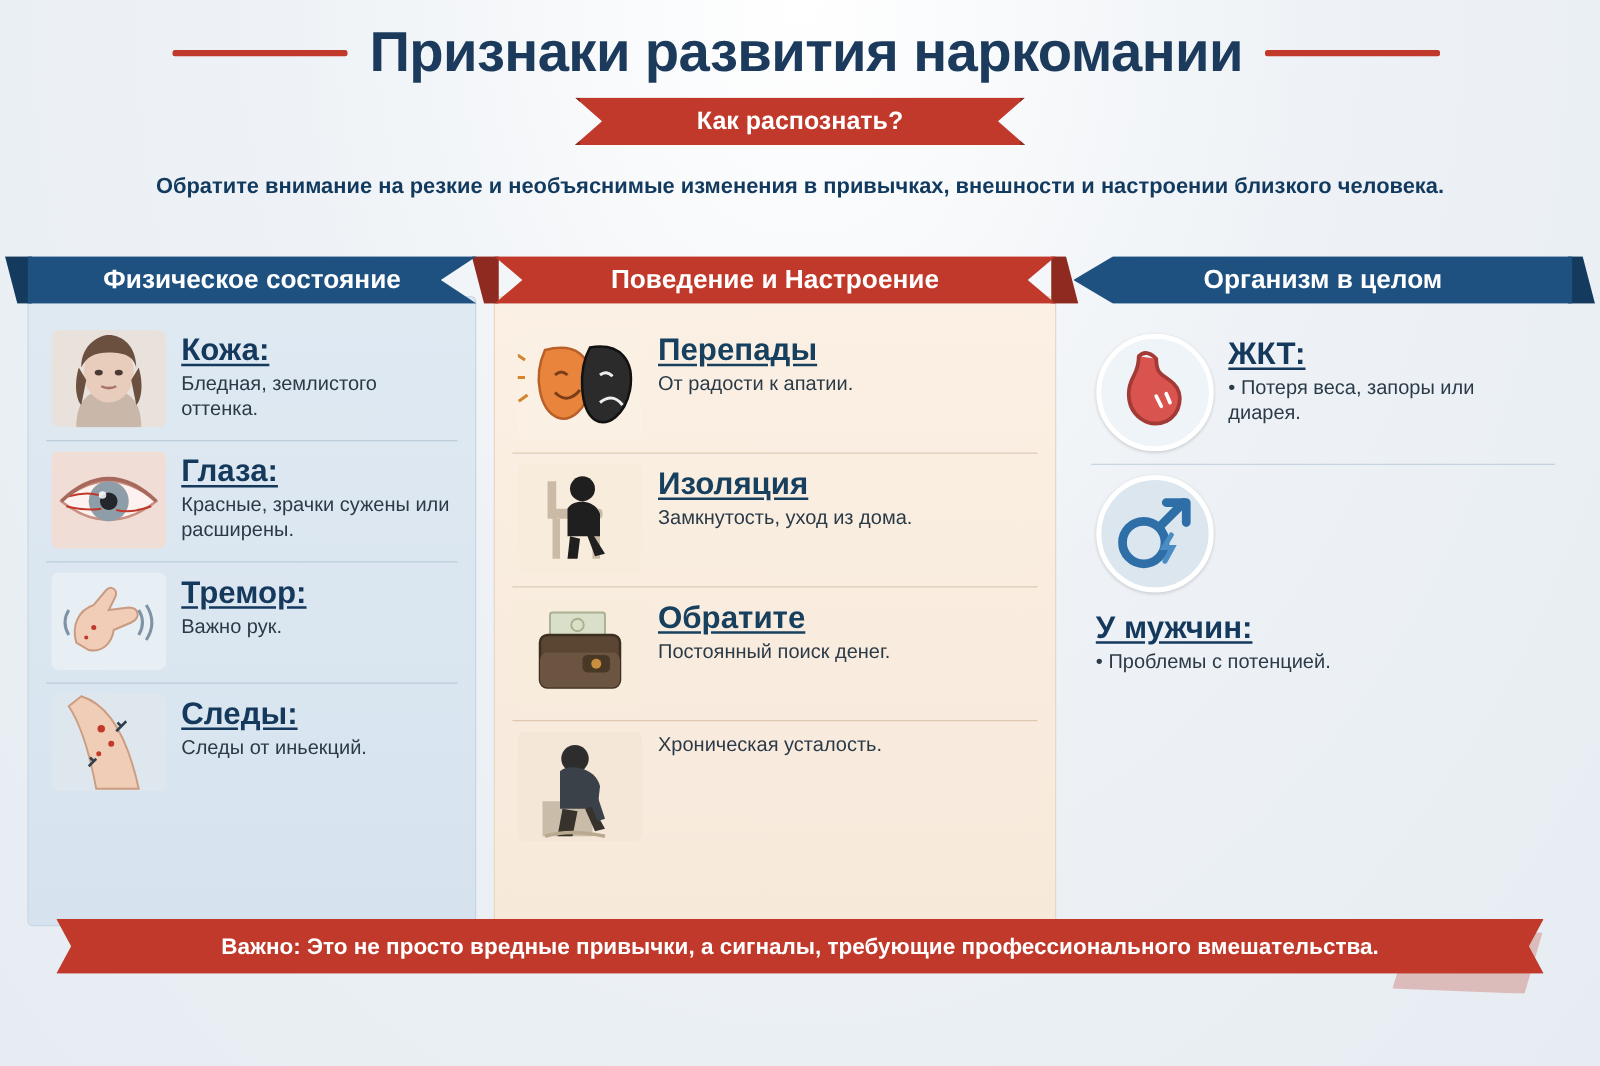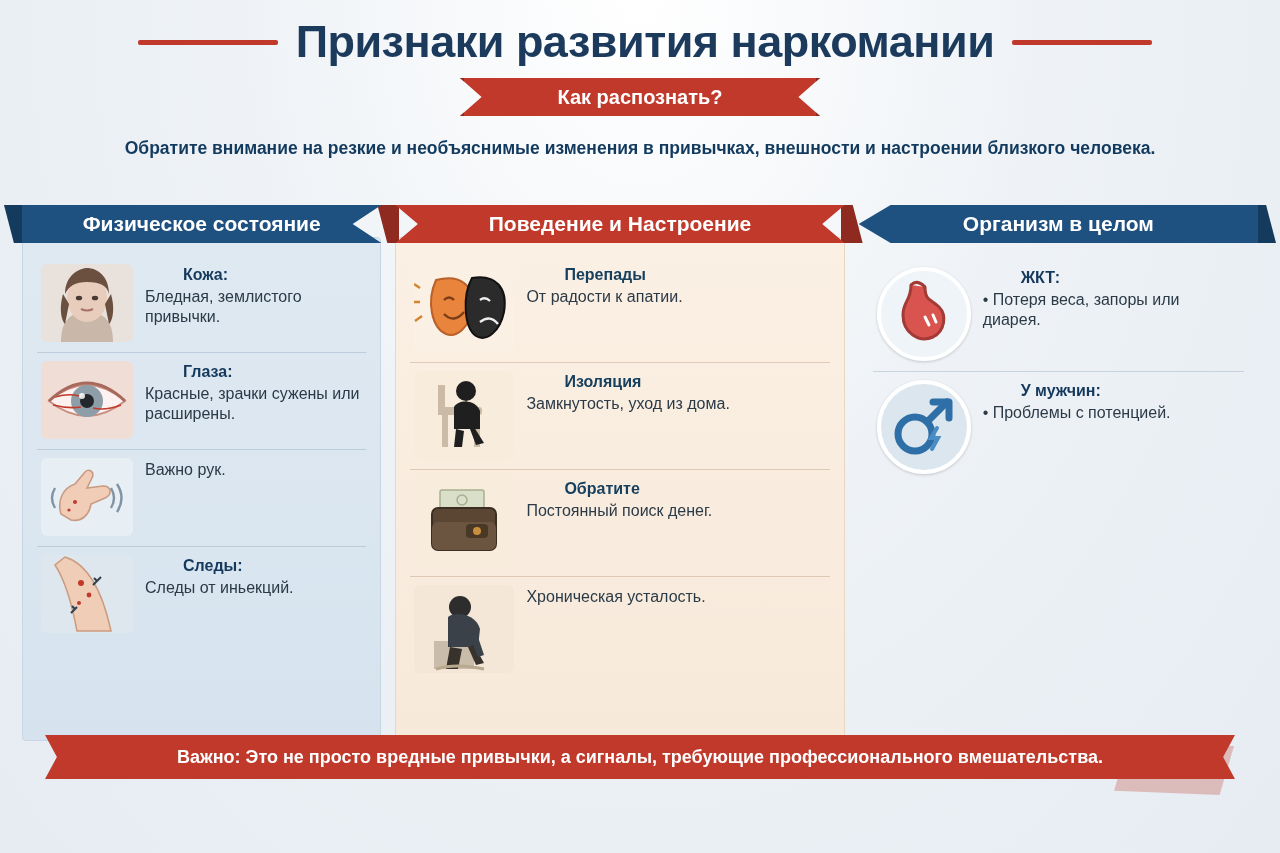--- a/index.html
+++ b/index.html
@@ -154,30 +154,30 @@
   }
 
   .item {
     display: flex;
     align-items: flex-start;
     gap: 12px;
     padding: 8px 4px 10px;
   }
   .item + .item { border-top: 1px solid rgba(120,150,175,0.32); }
   .body-mid .item + .item { border-top: 1px solid rgba(190,160,130,0.45); }
-  .body-right .item + .item { border-top: 1px solid rgba(120,150,175,0.32); }
+  .body-right .item + .item { border-top: 1px solid rgba(120,150,175,0.32); flex-direction: column; }
 
   .item-text { flex: 1; padding-top: 2px; }
   .item-title {
-    font-size: 16px;
+    font-size: 25px;
     font-weight: bold;
     color: #14395c;
+    text-decoration: underline;
     text-underline-offset: 3px;
     margin-bottom: 3px;
-    margin-left: 38px;
   }
   .item-desc {
     font-size: 16px;
     color: #2b3a47;
     line-height: 1.25;
   }
   .body-mid .item-title { color: #17405f; }
 
   
   .thumb {
@@ -267,21 +267,21 @@
               <path d="M24 30 C24 10 40 4 46 4 C56 4 68 12 68 30 C66 22 60 18 46 18 C34 18 28 22 24 30Z" fill="#6b4f3f"></path>
               <path d="M22 30 C18 44 20 56 24 60 L28 40Z" fill="#6b4f3f"></path>
               <path d="M70 30 C74 44 72 56 68 60 L64 40Z" fill="#6b4f3f"></path>
               <ellipse cx="38" cy="34" rx="3.2" ry="2.3" fill="#4a3a33"></ellipse>
               <ellipse cx="54" cy="34" rx="3.2" ry="2.3" fill="#4a3a33"></ellipse>
               <path d="M40 45 Q46 48 52 45" stroke="#a9736a" stroke-width="2" fill="none"></path>
             </svg>
           </div>
           <div class="item-text">
             <div class="item-title">Кожа:</div>
-            <div class="item-desc">Бледная, землистого привычки.</div>
+            <div class="item-desc">Бледная, землистого оттенка.</div>
           </div>
         </div>
 
         <div class="item">
           <div class="thumb">
             <svg viewBox="0 0 92 78" width="92" height="78">
               <rect width="92" height="78" fill="#f0ddd6"></rect>
               <path d="M8 40 Q46 8 84 40 Q46 70 8 40Z" fill="#fdf2ef" stroke="#c98f82" stroke-width="2"></path>
               <circle cx="46" cy="40" r="16" fill="#8e9ea8"></circle>
               <circle cx="46" cy="40" r="7" fill="#23262b"></circle>
@@ -301,20 +301,21 @@
             <svg viewBox="0 0 92 78" width="92" height="78">
               <rect width="92" height="78" fill="#e7eef4"></rect>
               <path d="M20 56 C16 42 22 30 34 26 L44 14 C48 10 54 14 51 20 L46 30 L62 28 C70 28 72 36 64 40 L50 46 C48 58 40 64 30 62Z" fill="#f1cdb8" stroke="#c99b82" stroke-width="1.6"></path>
               <circle cx="34" cy="44" r="2" fill="#c0392b"></circle>
               <circle cx="28" cy="52" r="1.6" fill="#c0392b"></circle>
               <path d="M70 30 q6 10 0 20 M76 26 q9 14 0 28" stroke="#7f93a4" stroke-width="2.4" fill="none"></path>
               <path d="M14 30 q-6 10 0 20" stroke="#7f93a4" stroke-width="2.4" fill="none"></path>
             </svg>
           </div>
           <div class="item-text">
+            <div class="item-title">Тремор:</div>
             <div class="item-desc">Важно рук.</div>
           </div>
         </div>
 
         <div class="item">
           <div class="thumb">
             <svg viewBox="0 0 92 78" width="92" height="78">
               <rect width="92" height="78" fill="#dfe7ee"></rect>
               <path d="M24 2 C44 8 60 30 70 76 L36 76 C30 44 22 22 14 10Z" fill="#f0cdb6" stroke="#cb9c80" stroke-width="1.5"></path>
               <circle cx="40" cy="28" r="3" fill="#c0392b"></circle>

